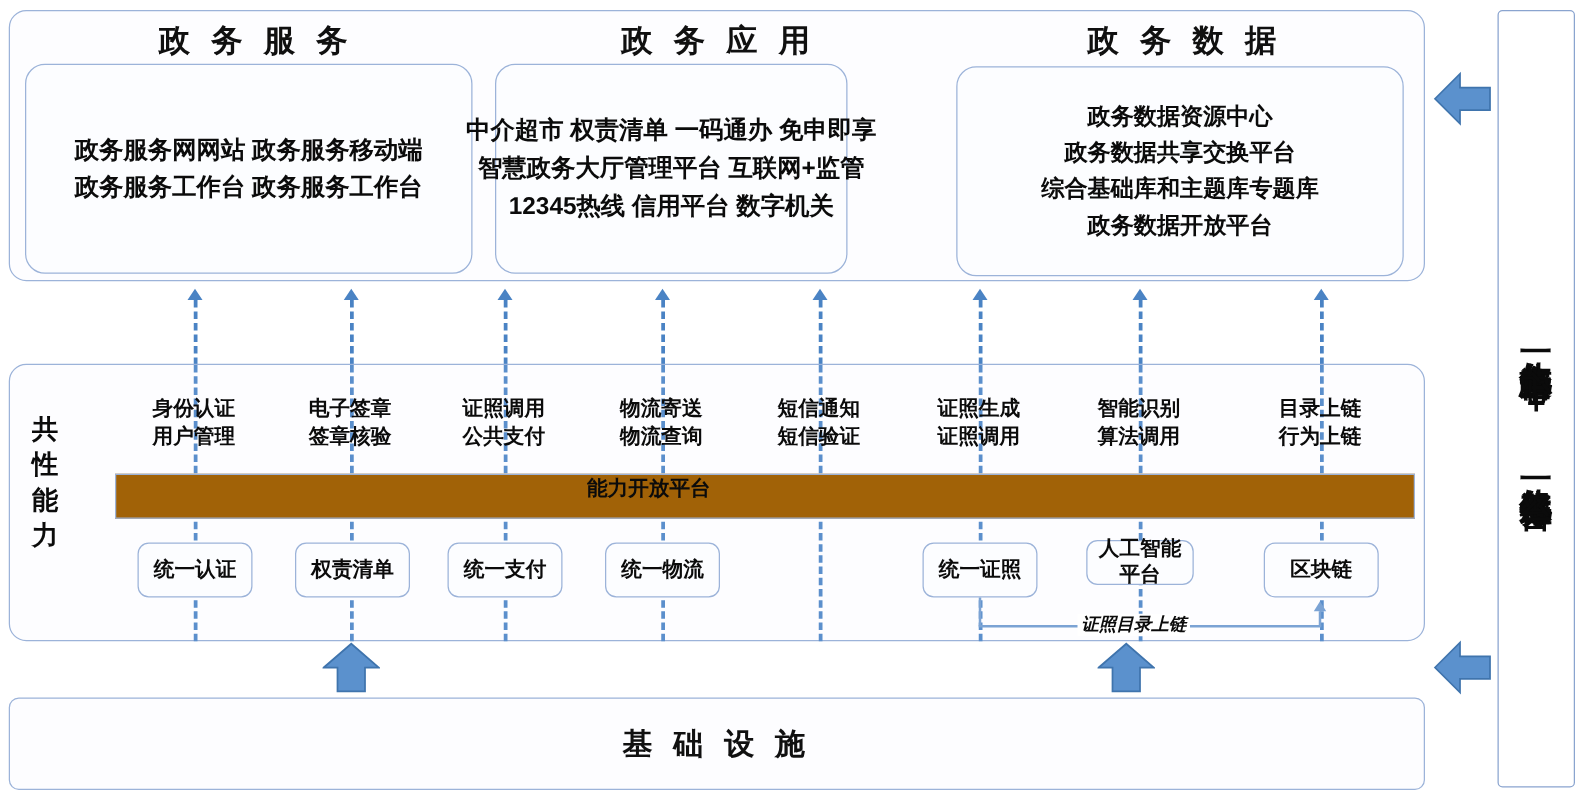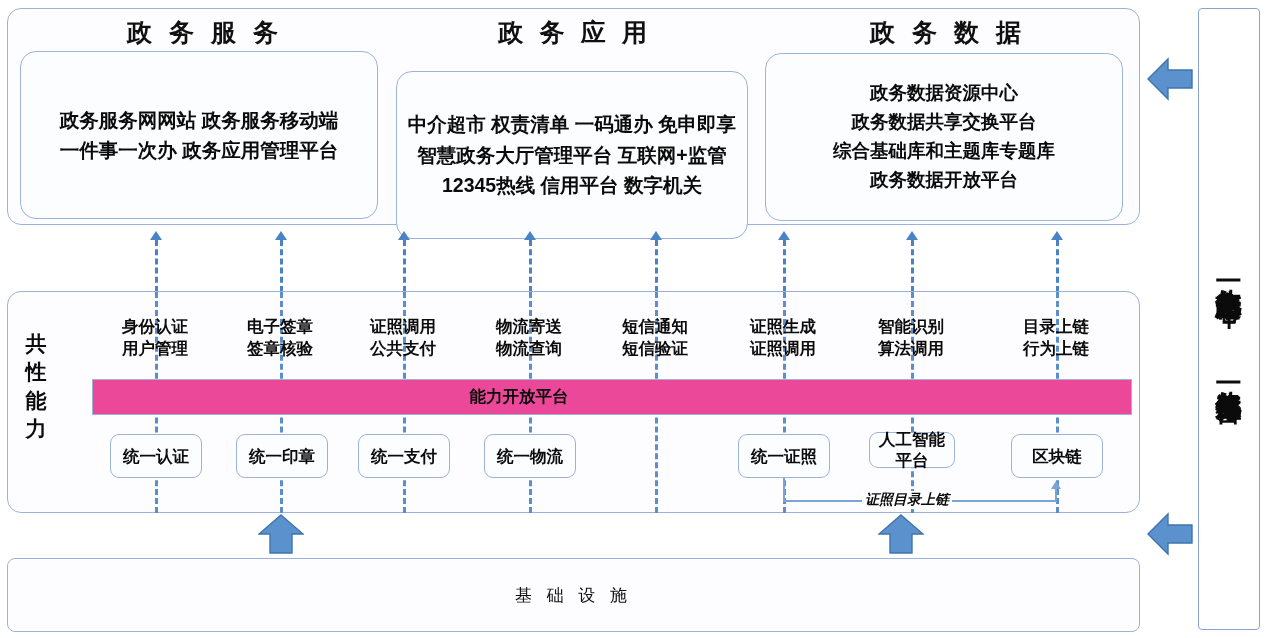--- a/index.html
+++ b/index.html
@@ -86,22 +86,22 @@
     line-height: 1.35;
     color: #0b0b0b;
     text-align: center;
     white-space: nowrap;
     font-family: Liberation Serif, serif;
   }
   #open-platform {
     position: absolute;
     left: 92px; top: 379px; width: 1040px; height: 36px;
     border: 1.4px solid #9cb3d9;
-    background: #ec4899;
-    display: flex; align-items: center; justify-content: center;
+    background: #a16207;
+    display: flex; justify-content: center;
   }
   #open-platform span {
     font-size: 16.5px; font-weight: bold; color: #0b0b0b;
     position: relative; left: -93px;
   }
   .cap-box {
     position: absolute;
     height: 44px;
     border: 1.4px solid #9cb3d9;
     border-radius: 9px;
@@ -128,21 +128,21 @@
 
   
   #infra {
     position: absolute;
     left: 7px; top: 558px; width: 1133px; height: 74px;
     border: 1.6px solid #9cb3d9; border-radius: 8px;
     background: #fdfdff;
     display: flex; align-items: center; justify-content: center;
   }
   #infra span {
-    font-weight: normal; font-size: 17px; letter-spacing: 5px; color: #101010;
+    font-weight: bold; font-size: 24px; letter-spacing: 5px; color: #101010;
   }
 
   
   .up-arrow { position: absolute; }
   .up-arrow svg { display: block; }
   .left-arrow { position: absolute; }
   .left-arrow svg { display: block; }
 
   
   #side-panel {
@@ -167,29 +167,29 @@
   }
 </style>
 </head>
 <body>
 
 <div id="root">
 
   <div class="panel" style="left:7px; top:8px; width:1133px; height:217px;"></div>
 
   <div class="sect-title" style="left:100px; top:16px; width:210px;">政 务 服 务</div>
-  <div class="sect-title" style="left:470px; top:16px; width:210px;font-family:Liberation Serif, serif;">政 务 应 用</div>
+  <div class="sect-title" style="left:470px; top:16px; width:210px;">政 务 应 用</div>
   <div class="sect-title" style="left:843px; top:16px; width:210px;">政 务 数 据</div>
 
   <div class="inner-box" style="left:20px; top:51px; width:358px; height:168px;">
     <div class="box-line">政务服务网网站 政务服务移动端</div>
-    <div class="box-line">一件事一次办 政务应用管理平台</div>
-  </div>
-
-  <div class="inner-box" style="left:396px; top:51px; width:352px; height:168px;margin-top:20px;">
+    <div class="box-line">政务服务工作台 政务服务工作台</div>
+  </div>
+
+  <div class="inner-box" style="left:396px; top:51px; width:282px; height:168px;">
     <div class="box-line">中介超市 权责清单 一码通办 免申即享</div>
     <div class="box-line">智慧政务大厅管理平台 互联网+监管</div>
     <div class="box-line">12345热线 信用平台 数字机关</div>
   </div>
 
   <div class="inner-box" style="left:765px; top:53px; width:358px; height:168px;">
     <div class="box-line small">政务数据资源中心</div>
     <div class="box-line small">政务数据共享交换平台</div>
     <div class="box-line small">综合基础库和主题库专题库</div>
     <div class="box-line small">政务数据开放平台</div>
@@ -268,21 +268,21 @@
   <div class="cap-head" style="left:851px; top:316px; width:120px;">
     <div>智能识别</div>
     <div>算法调用</div>
   </div>
 
   <div id="open-platform">
     <span>能力开放平台</span>
   </div>
 
   <div class="cap-box" style="left:110px; top:434px; width:92px;">统一认证</div>
-  <div class="cap-box" style="left:236px; top:434px; width:92px;">统一印章</div>
+  <div class="cap-box" style="left:236px; top:434px; width:92px;">权责清单</div>
   <div class="cap-box" style="left:358px; top:434px; width:92px;">统一支付</div>
   <div class="cap-box" style="left:484px; top:434px; width:92px;">统一物流</div>
   <div class="cap-box" style="left:738px; top:434px; width:92px;">统一证照</div>
   <div class="cap-box two-line" style="left:869px; top:432px; width:86px; flex-direction:column;">
     <div>人工智能</div>
     <div>平台</div>
   </div>
   <div class="cap-box" style="left:1011px; top:434px; width:92px;">区块链</div>
 
   <div class="link-line" style="left:783px; top:478px; width:1.6px; height:23px;"></div>

